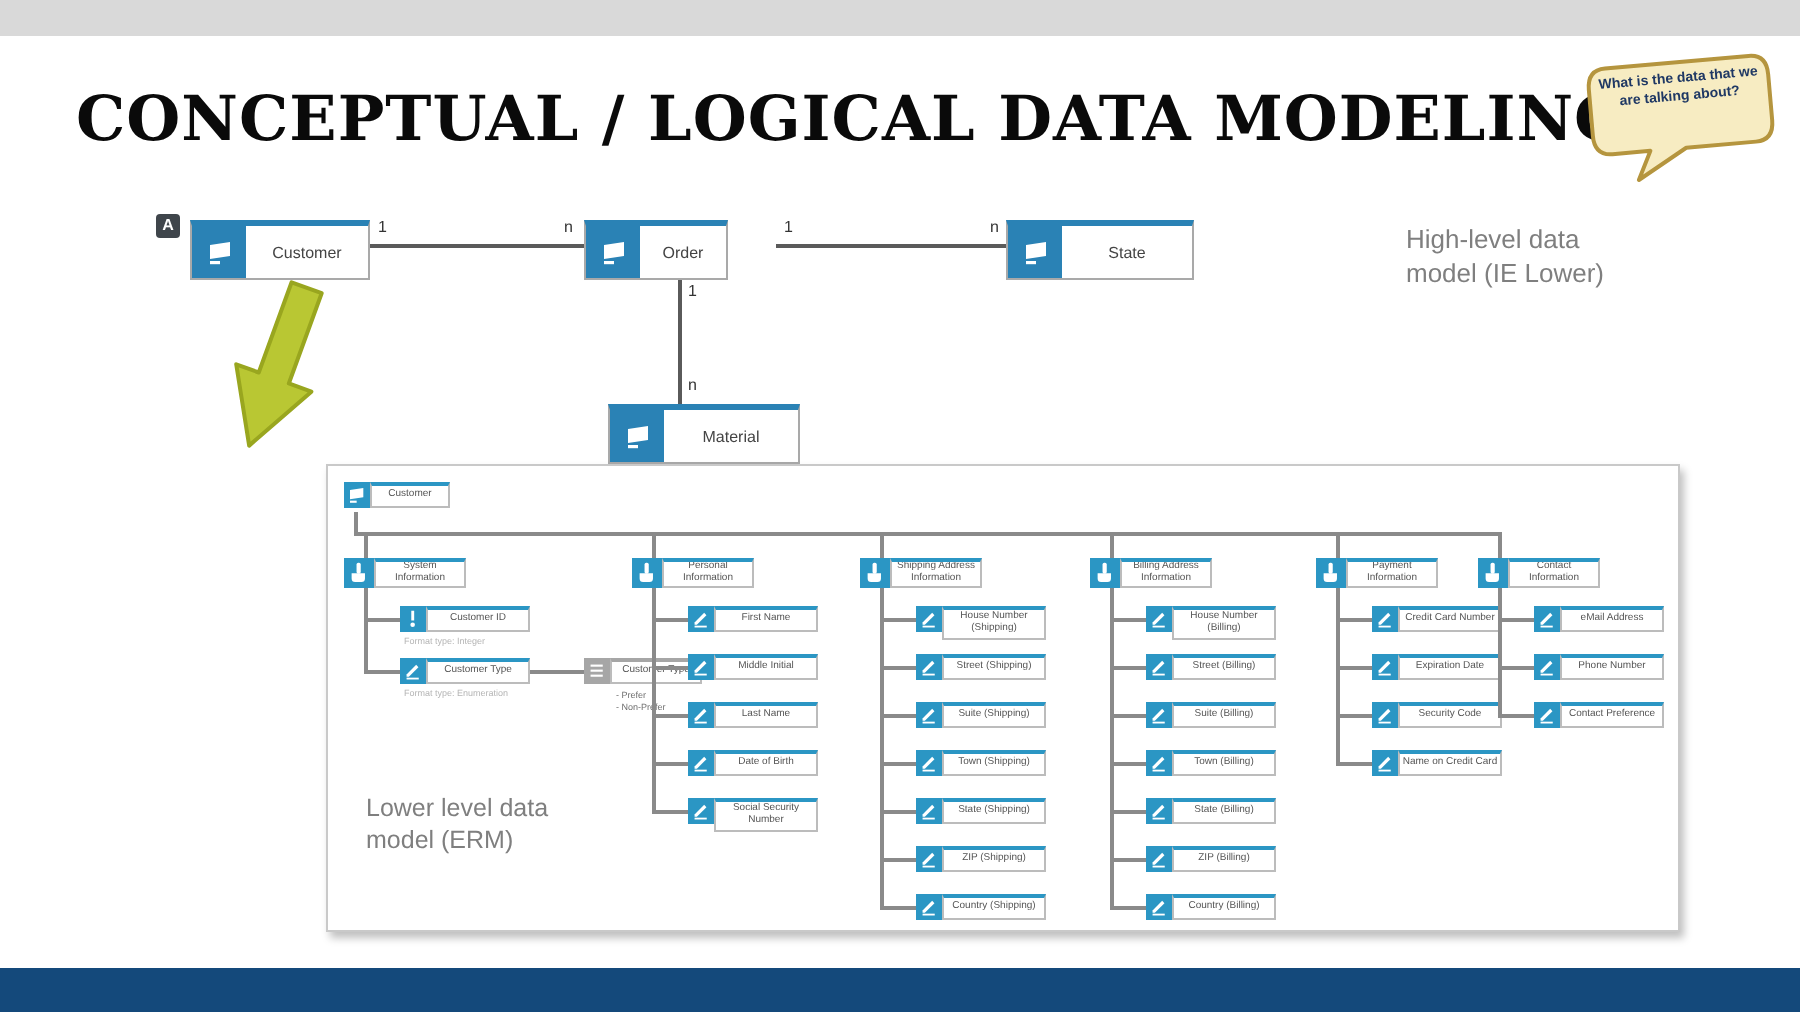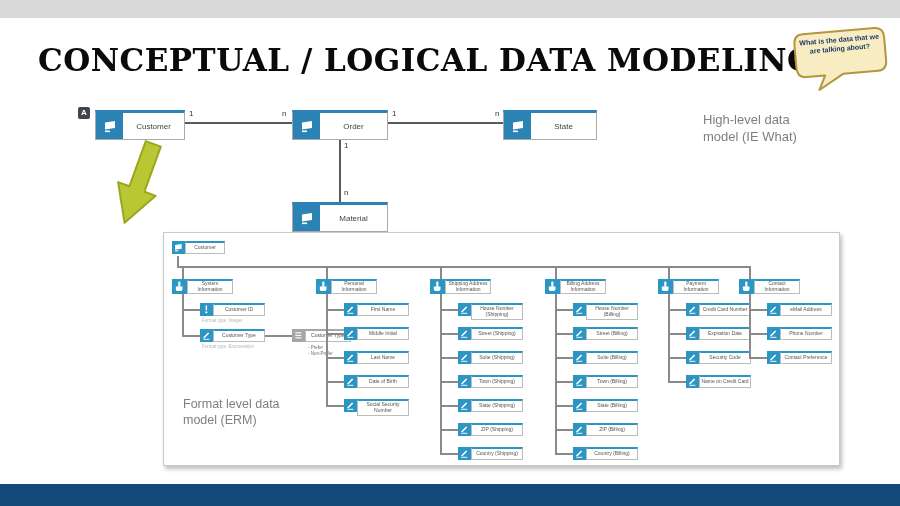--- a/index.html
+++ b/index.html
@@ -69,41 +69,41 @@
   <div class="entity" style="left:95px;top:110px;width:90px;">
     <span class="eicon">
       <svg viewBox="0 0 16 16">
           <path d="M3 4.5 L13 3 L13 10 L3 11.5 Z" fill="#fff"></path>
           <rect x="3" y="12.5" width="5" height="1.6" fill="#fff"></rect>
         </svg>
     </span>
     <span class="elabel">Customer</span>
   </div>
 
-  <div class="entity" style="left:292px;top:110px;width:96px;">
+  <div class="entity" style="left:292px;top:110px;width:72px;">
     <span class="eicon">
       <svg viewBox="0 0 16 16">
           <path d="M3 4.5 L13 3 L13 10 L3 11.5 Z" fill="#fff"></path>
           <rect x="3" y="12.5" width="5" height="1.6" fill="#fff"></rect>
         </svg>
     </span>
     <span class="elabel">Order</span>
   </div>
 
   <div class="entity" style="left:503px;top:110px;width:94px;">
     <span class="eicon">
       <svg viewBox="0 0 16 16">
           <path d="M3 4.5 L13 3 L13 10 L3 11.5 Z" fill="#fff"></path>
           <rect x="3" y="12.5" width="5" height="1.6" fill="#fff"></rect>
         </svg>
     </span>
     <span class="elabel">State</span>
   </div>
 
-  <div class="entity" style="left:292px;top:202px;width:96px;">
+  <div class="entity" style="left:304px;top:202px;width:96px;">
     <span class="eicon">
       <svg viewBox="0 0 16 16">
           <path d="M3 4.5 L13 3 L13 10 L3 11.5 Z" fill="#fff"></path>
           <rect x="3" y="12.5" width="5" height="1.6" fill="#fff"></rect>
         </svg>
     </span>
     <span class="elabel">Material</span>
   </div>
 
   <div class="hline" style="left:185px;top:122px;width:107px;height:2px;"></div>
@@ -111,21 +111,21 @@
   <div class="vline" style="left:339px;top:140px;width:2px;height:62px;"></div>
 
   <span class="card" style="left:189px;top:109px;">1</span>
   <span class="card" style="left:282px;top:109px;">n</span>
   <span class="card" style="left:392px;top:109px;">1</span>
   <span class="card" style="left:495px;top:109px;">n</span>
   <span class="card" style="left:344px;top:141px;">1</span>
   <span class="card" style="left:344px;top:188px;">n</span>
 
   <div class="caption" style="left:703px;top:112px;width:140px;">High-level data
-model (IE What)</div>
+model (IE Lower)</div>
 
   <div class="garrow">
     <svg viewBox="0 0 64 92">
       <polygon points="24,2 40,2 40,50 52,50 32,86 12,50 24,50" fill="#b9c733" stroke="#99a61f" stroke-width="2" stroke-linejoin="round"></polygon>
     </svg>
   </div>
 
   <div class="panel">
     <div id="lower-tree">
         <div class="nicon" style="left: 8px; top: 8px;">
@@ -424,17 +424,17 @@
         <div class="nicon" style="left: 603px; top: 118px;">
           <svg viewBox="0 0 14 14">
             <path d="M3 9.5 L9.3 3.2 L10.8 4.7 L4.5 11 L3 11 Z" fill="#fff"></path>
             <rect x="3" y="11.6" width="8" height="1.2" fill="#fff"></rect>
           </svg>
         </div>
         <div class="nlabel" style="left: 616px; top: 118px; width: 52px; min-height: 13px;">Contact Preference</div>
       </div>
   </div>
 
-  <div class="caption" style="left:183px;top:396px;width:130px;font-size:12.5px;">Format level data
+  <div class="caption" style="left:183px;top:396px;width:130px;font-size:12.5px;">Lower level data
 model (ERM)</div>
 
   <div class="footbar"></div>
 </div>
 
 </body></html>

